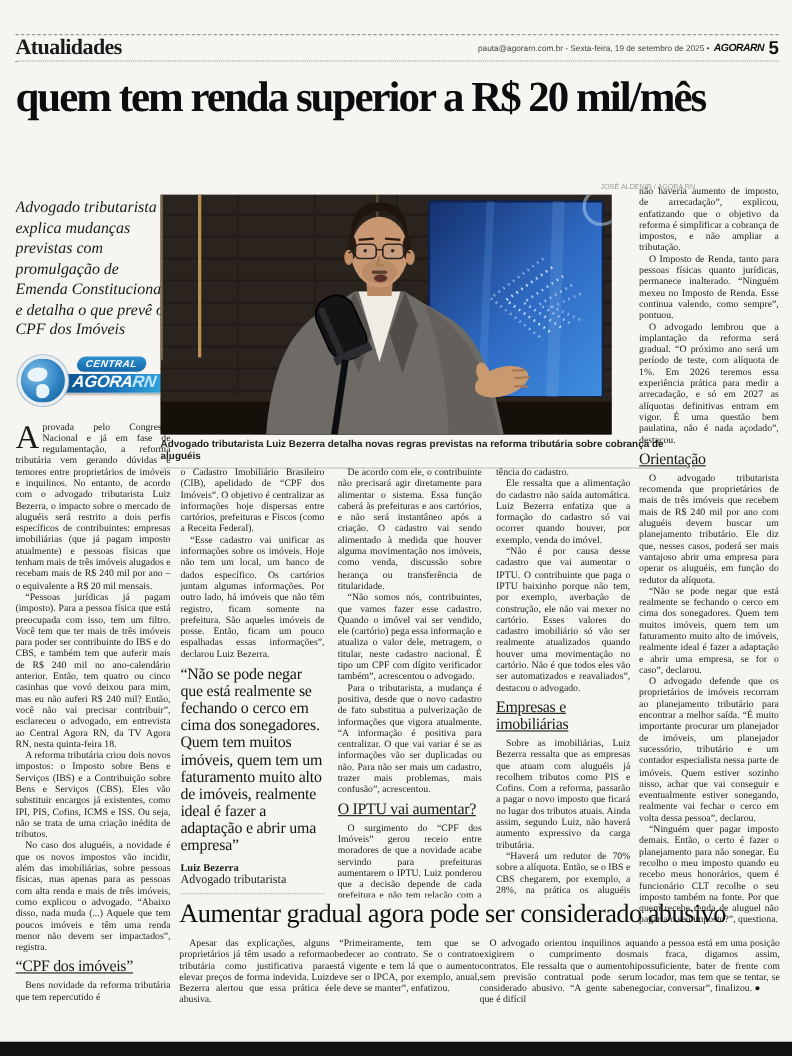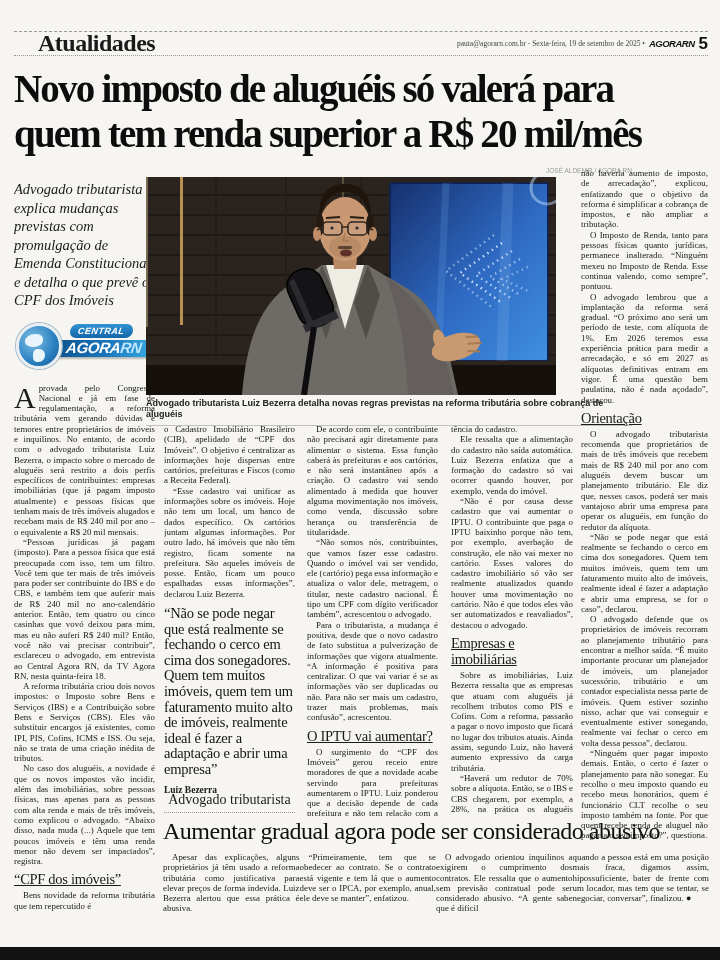--- a/index.html
+++ b/index.html
@@ -8,23 +8,23 @@
     position:relative; width:720px; height:960px; margin:0 auto;
     background:#f6f5f1; color:#1a1a1a;
     font-family:"Liberation Serif", serif; overflow:hidden;
   }
   
   .header {
     position:absolute; left:14px; right:12px; top:31px; height:25px;
     border-top:1px dashed #9a9a94; border-bottom:1px dotted #9a9a94;
     display:flex; justify-content:space-between; align-items:center;
   }
-  .section-title { font-weight:bold; font-size:24px; letter-spacing:-0.5px;margin-left:24px; }
+  .section-title { font-weight:bold; font-size:20px; letter-spacing:-0.5px; }
   .header-right { display:flex; align-items:center; gap:4px; }
-  .header-meta { font-family:Liberation Serif, serif; font-size:7.5px; color:#444; }
+  .header-meta { font-family:Liberation Sans, sans-serif; font-size:7.5px; color:#444; }
   .brand { font-family:"Liberation Sans", sans-serif; font-weight:bold; font-style:italic; font-size:9.5px; letter-spacing:-0.5px; color:#111; }
   .page-num { font-family:"Liberation Sans", sans-serif; font-weight:bold; font-size:17px; color:#111; }
   
   .headline {
     position:absolute; left:14px; top:66px; width:700px;
     font-weight:bold; font-size:39px; line-height:45px; letter-spacing:-1.8px; color:#0d0d0d;
   }
   
   .col { position:absolute; font-size:8.9px; line-height:10.3px; text-align:justify; overflow:hidden; }
   .col p { text-indent:9px; }
@@ -64,21 +64,21 @@
   #photo-block { position:absolute; left:146px; top:167px; width:486px; }
   .credit { font-family:"Liberation Sans", sans-serif; font-size:6.5px; color:#999; text-align:right; height:10px; }
   .photo { width:410px; height:218px; background:#241f1b; display:block; }
   .caption {
     font-family:"Liberation Sans", sans-serif; font-weight:bold; font-size:9px; color:#222;
     padding:3px 0 5px; border-bottom:1px solid #c2c1bb; line-height:11px;
   }
   
   .pullquote { font-size:14.5px; line-height:15.6px; text-align:left; letter-spacing:-0.2px; margin-top:7px; color:#151515; }
   .quote-author { font-weight:bold; font-size:9.5px; margin-top:7px; text-align:left; }
-  .quote-role { font-size:14px; text-align:center; padding-bottom:7px; border-bottom:1px dotted #9a9a94;font-family:Liberation Serif, serif; }
+  .quote-role { font-size:11px; text-align:left; padding-bottom:7px; border-bottom:1px dotted #9a9a94;font-family:Liberation Serif, serif; }
   
   #subarticle { position:absolute; left:163px; top:817px; width:546px; }
   .sub-headline { font-size:24px; line-height:28px; font-weight:normal; letter-spacing:-0.5px; margin-bottom:7px; color:#0f0f0f; }
   .sub-cols { display:flex; }
   .sub-col { flex:1; font-size:8.9px; line-height:10.3px; text-align:justify; text-indent:9px; }
   .sub-col.cont { text-indent:0; }
   
   .bottom-bar { position:absolute; left:0; top:947px; width:720px; height:13px; background:#121212; }
 </style>
 </head>
@@ -89,21 +89,20 @@
   <div class="header">
     <div class="section-title">Atualidades</div>
     <div class="header-right">
       <span class="header-meta">pauta@agorarn.com.br - Sexta-feira, 19 de setembro de 2025 •</span>
       <span class="brand">AGORARN</span>
       <span class="page-num">5</span>
     </div>
   </div>
 
   <div class="headline">
-    <div>Novo imposto de aluguéis só valerá para</div>
     <div>quem tem renda superior a R$ 20 mil/mês</div>
   </div>
 
   <div class="col" id="col1">
     <div class="deck">Advogado tributarista explica mudanças previstas com promulgação de Emenda Constitucional e detalha o que prevê o CPF dos Imóveis</div>
     <div class="logo">
       <div class="logo-globe">
         <div class="land1"></div>
           <div class="land2"></div>
       </div>

